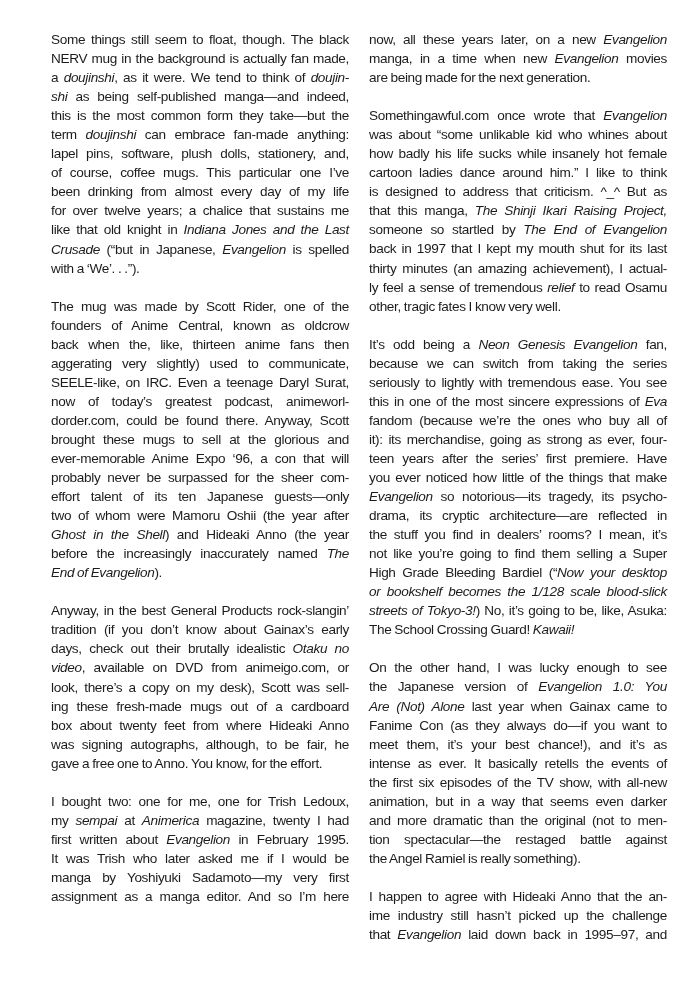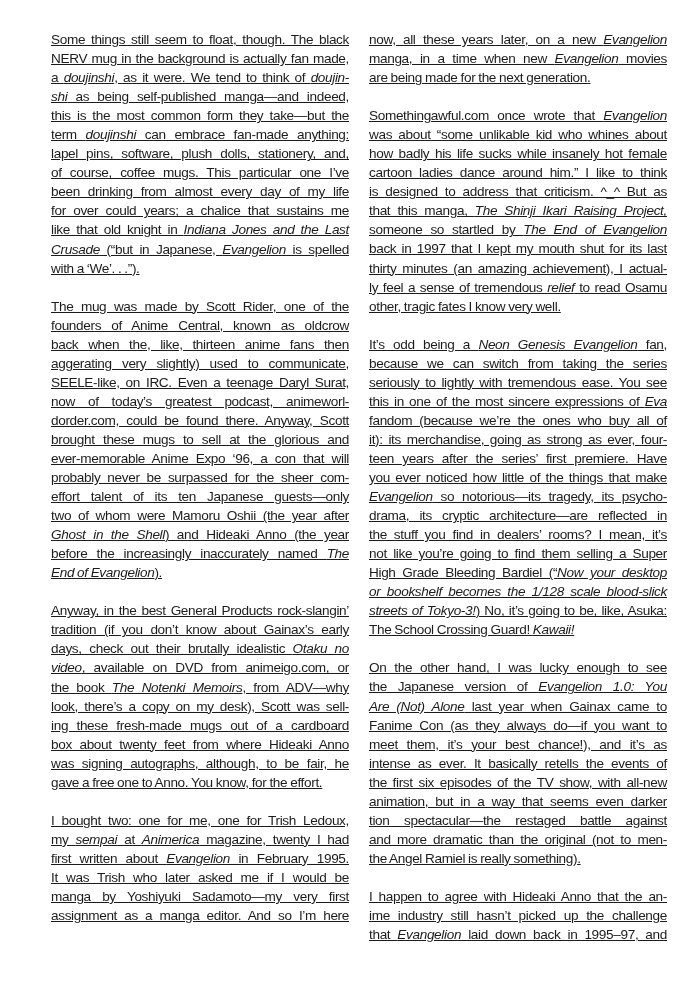--- a/index.html
+++ b/index.html
@@ -24,21 +24,20 @@
   .column {
     position: absolute;
     top: 30px;
     width: 298px;
     font-size: 13.6px;
     line-height: 19.05px;
     text-align: justify;
     letter-spacing: -0.35px;
     word-spacing: -0.5px;
     font-stretch: condensed;
-    text-decoration: underline;
   }
   .col-left { left: 51px; }
   .col-right { left: 369px; }
   .para {
     margin: 0 0 19px 0;
     hyphens: manual;
   }
   .para:last-child { margin-bottom: 3px; }
   .para span.i { font-style: italic; }
   .line { display: block; text-align: justify; text-align-last: justify; }
@@ -52,21 +51,21 @@
       <div class="para">
         <span class="line"><span>Some things still seem to float, though. The black</span></span>
         <span class="line"><span>NERV mug in the background is actually fan made,</span></span>
         <span class="line"><span>a </span><span class="i">doujinshi</span><span>, as it were. We tend to think of </span><span class="i">doujin-</span></span>
         <span class="line"><span class="i">shi</span><span> as being self-published manga—and indeed,</span></span>
         <span class="line"><span>this is the most common form they take—but the</span></span>
         <span class="line"><span>term </span><span class="i">doujinshi</span><span> can embrace fan-made anything:</span></span>
         <span class="line"><span>lapel pins, software, plush dolls, stationery, and,</span></span>
         <span class="line"><span>of course, coffee mugs. This particular one I’ve</span></span>
         <span class="line"><span>been drinking from almost every day of my life</span></span>
-        <span class="line"><span>for over could years; a chalice that sustains me</span></span>
+        <span class="line"><span>for over twelve years; a chalice that sustains me</span></span>
         <span class="line"><span>like that old knight in </span><span class="i">Indiana Jones and the Last</span></span>
         <span class="line"><span class="i">Crusade</span><span> (“but in Japanese, </span><span class="i">Evangelion</span><span> is spelled</span></span>
         <span class="line last"><span>with a ‘We’. . .”).</span></span>
       </div>
       <div class="para">
         <span class="line"><span>The mug was made by Scott Rider, one of the</span></span>
         <span class="line"><span>founders of Anime Central, known as oldcrow</span></span>
         <span class="line"><span>back when the, like, thirteen anime fans then</span></span>
         <span class="line"><span>aggerating very slightly) used to communicate,</span></span>
         <span class="line"><span>SEELE-like, on IRC. Even a teenage Daryl Surat,</span></span>
@@ -79,21 +78,20 @@
         <span class="line"><span>two of whom were Mamoru Oshii (the year after</span></span>
         <span class="line"><span class="i">Ghost in the Shell</span><span>) and Hideaki Anno (the year</span></span>
         <span class="line"><span>before the increasingly inaccurately named </span><span class="i">The</span></span>
         <span class="line last"><span class="i">End of Evangelion</span><span>).</span></span>
       </div>
       <div class="para">
         <span class="line"><span>Anyway, in the best General Products rock-slangin’</span></span>
         <span class="line"><span>tradition (if you don’t know about Gainax’s early</span></span>
         <span class="line"><span>days, check out their brutally idealistic </span><span class="i">Otaku no</span></span>
         <span class="line"><span class="i">video</span><span>, available on DVD from animeigo.com, or</span></span>
-        <span class="line"><span>the book </span><span class="i">The Notenki Memoirs</span><span>, from ADV—why</span></span>
         <span class="line"><span>look, there’s a copy on my desk), Scott was sell-</span></span>
         <span class="line"><span>ing these fresh-made mugs out of a cardboard</span></span>
         <span class="line"><span>box about twenty feet from where Hideaki Anno</span></span>
         <span class="line"><span>was signing autographs, although, to be fair, he</span></span>
         <span class="line last"><span>gave a free one to Anno. You know, for the effort.</span></span>
       </div>
       <div class="para">
         <span class="line"><span>I bought two: one for me, one for Trish Ledoux,</span></span>
         <span class="line"><span>my </span><span class="i">sempai</span><span> at </span><span class="i">Animerica</span><span> magazine, twenty I had</span></span>
         <span class="line"><span>first written about </span><span class="i">Evangelion</span><span> in February 1995.</span></span>
@@ -141,22 +139,22 @@
       </div>
       <div class="para">
         <span class="line"><span>On the other hand, I was lucky enough to see</span></span>
         <span class="line"><span>the Japanese version of </span><span class="i">Evangelion 1.0: You</span></span>
         <span class="line"><span class="i">Are (Not) Alone</span><span> last year when Gainax came to</span></span>
         <span class="line"><span>Fanime Con (as they always do—if you want to</span></span>
         <span class="line"><span>meet them, it’s your best chance!), and it’s as</span></span>
         <span class="line"><span>intense as ever. It basically retells the events of</span></span>
         <span class="line"><span>the first six episodes of the TV show, with all-new</span></span>
         <span class="line"><span>animation, but in a way that seems even darker</span></span>
+        <span class="line"><span>and more dramatic than the original (not to men-</span></span>
         <span class="line"><span>tion spectacular—the restaged battle against</span></span>
-        <span class="line"><span>and more dramatic than the original (not to men-</span></span>
         <span class="line last"><span>the Angel Ramiel is really something).</span></span>
       </div>
       <div class="para">
         <span class="line"><span>I happen to agree with Hideaki Anno that the an-</span></span>
         <span class="line"><span>ime industry still hasn’t picked up the challenge</span></span>
         <span class="line"><span>that </span><span class="i">Evangelion</span><span> laid down back in 1995–97, and</span></span>
       </div>
     </div>
 </div>
 

